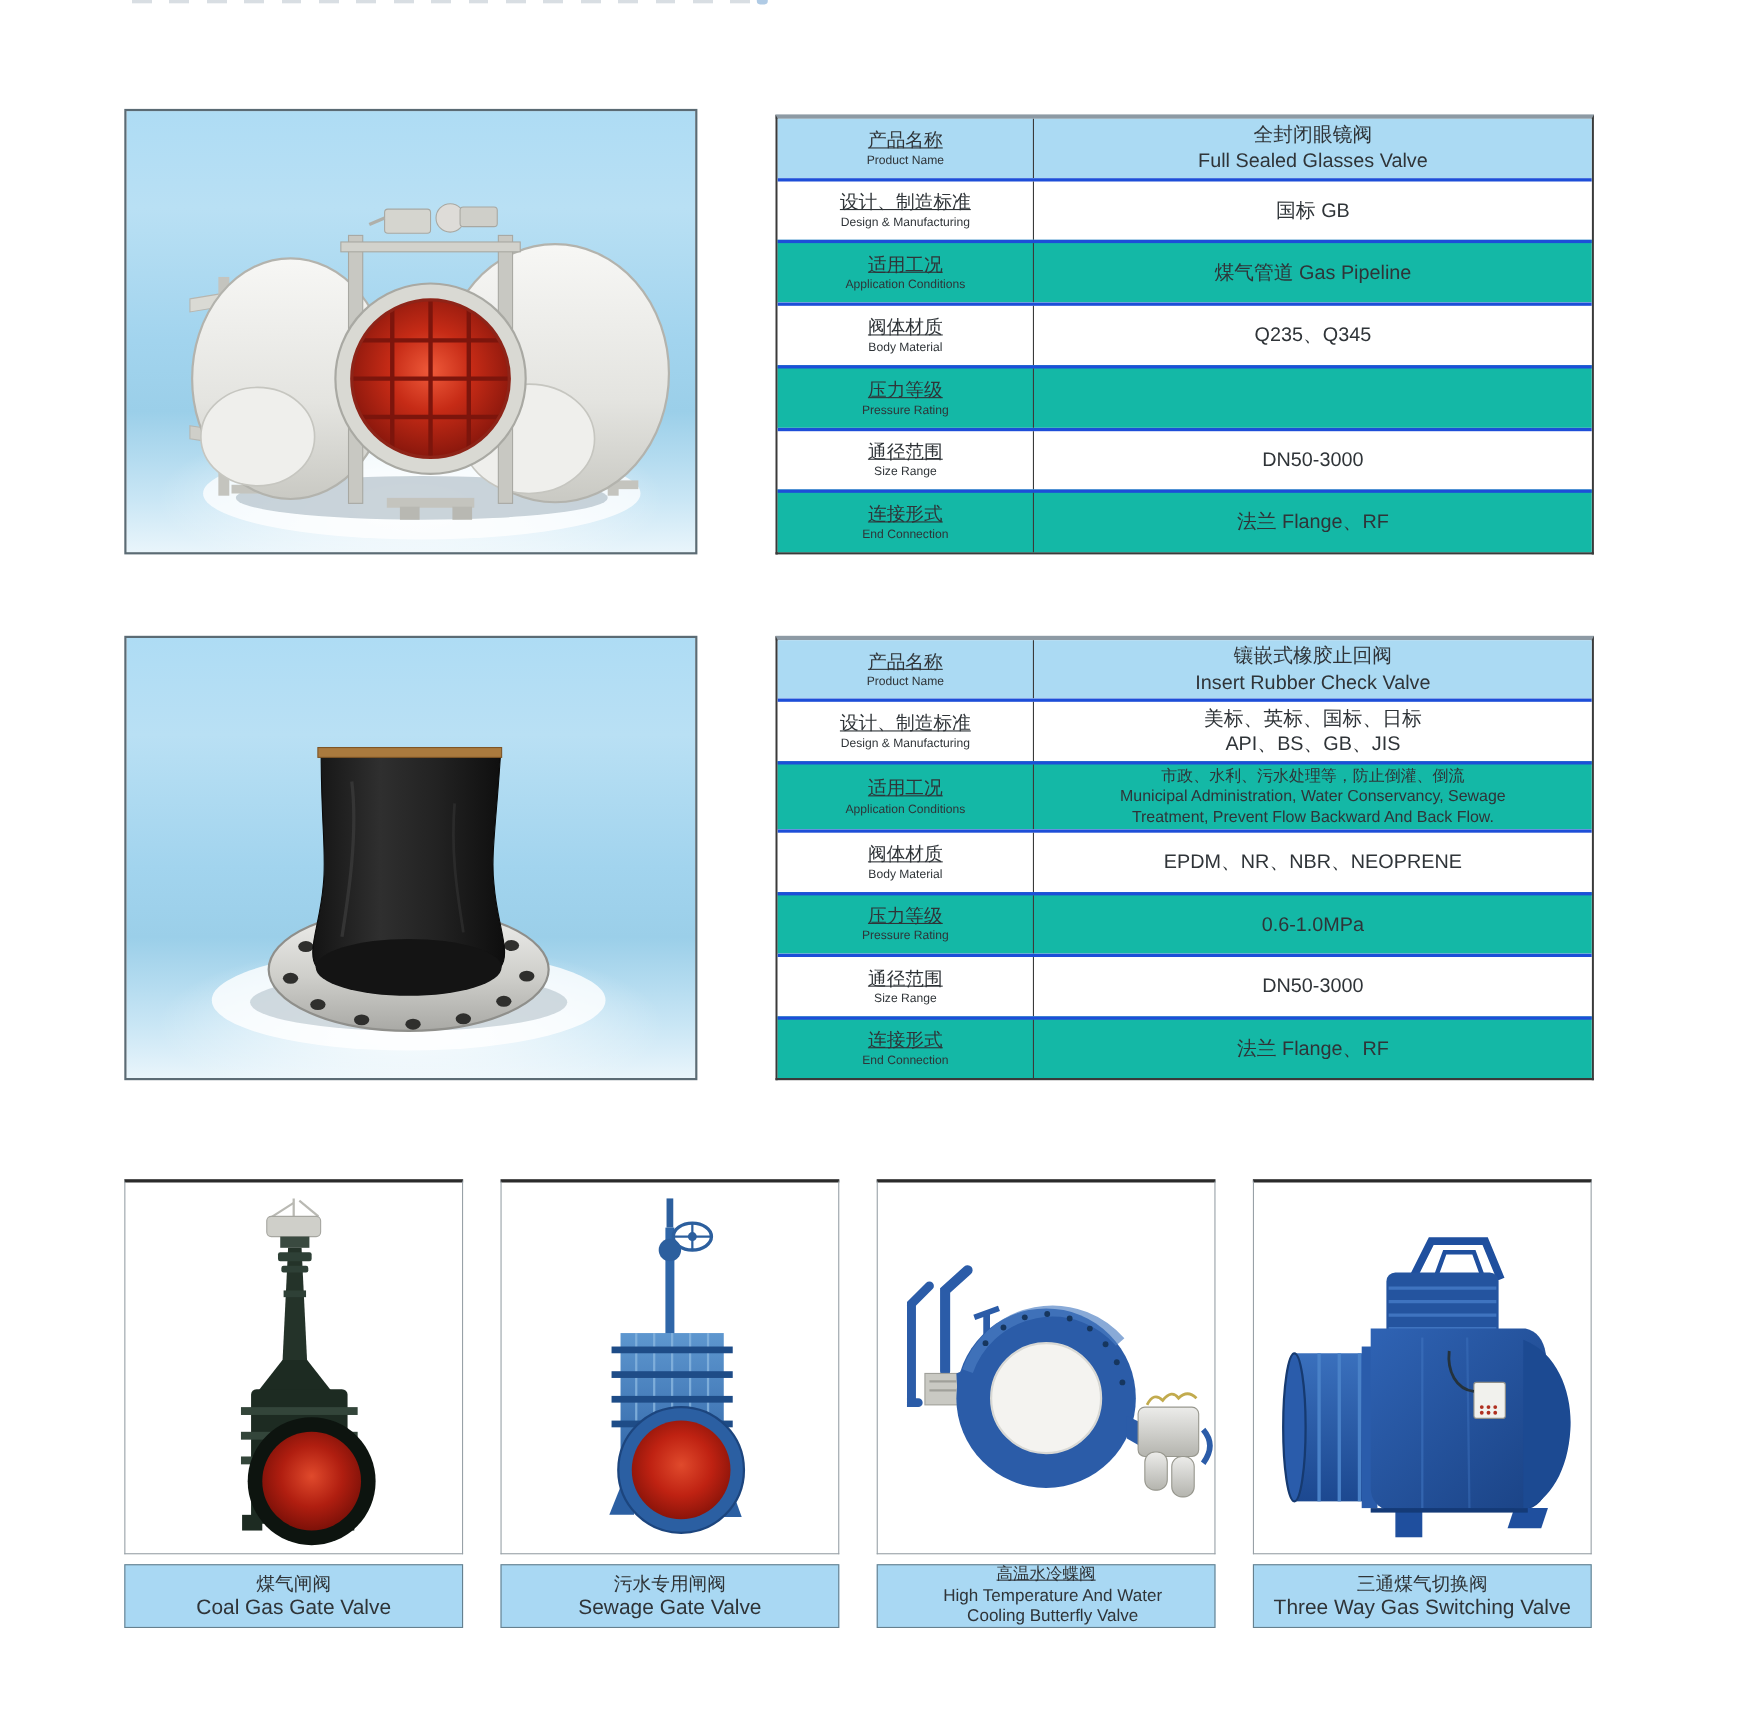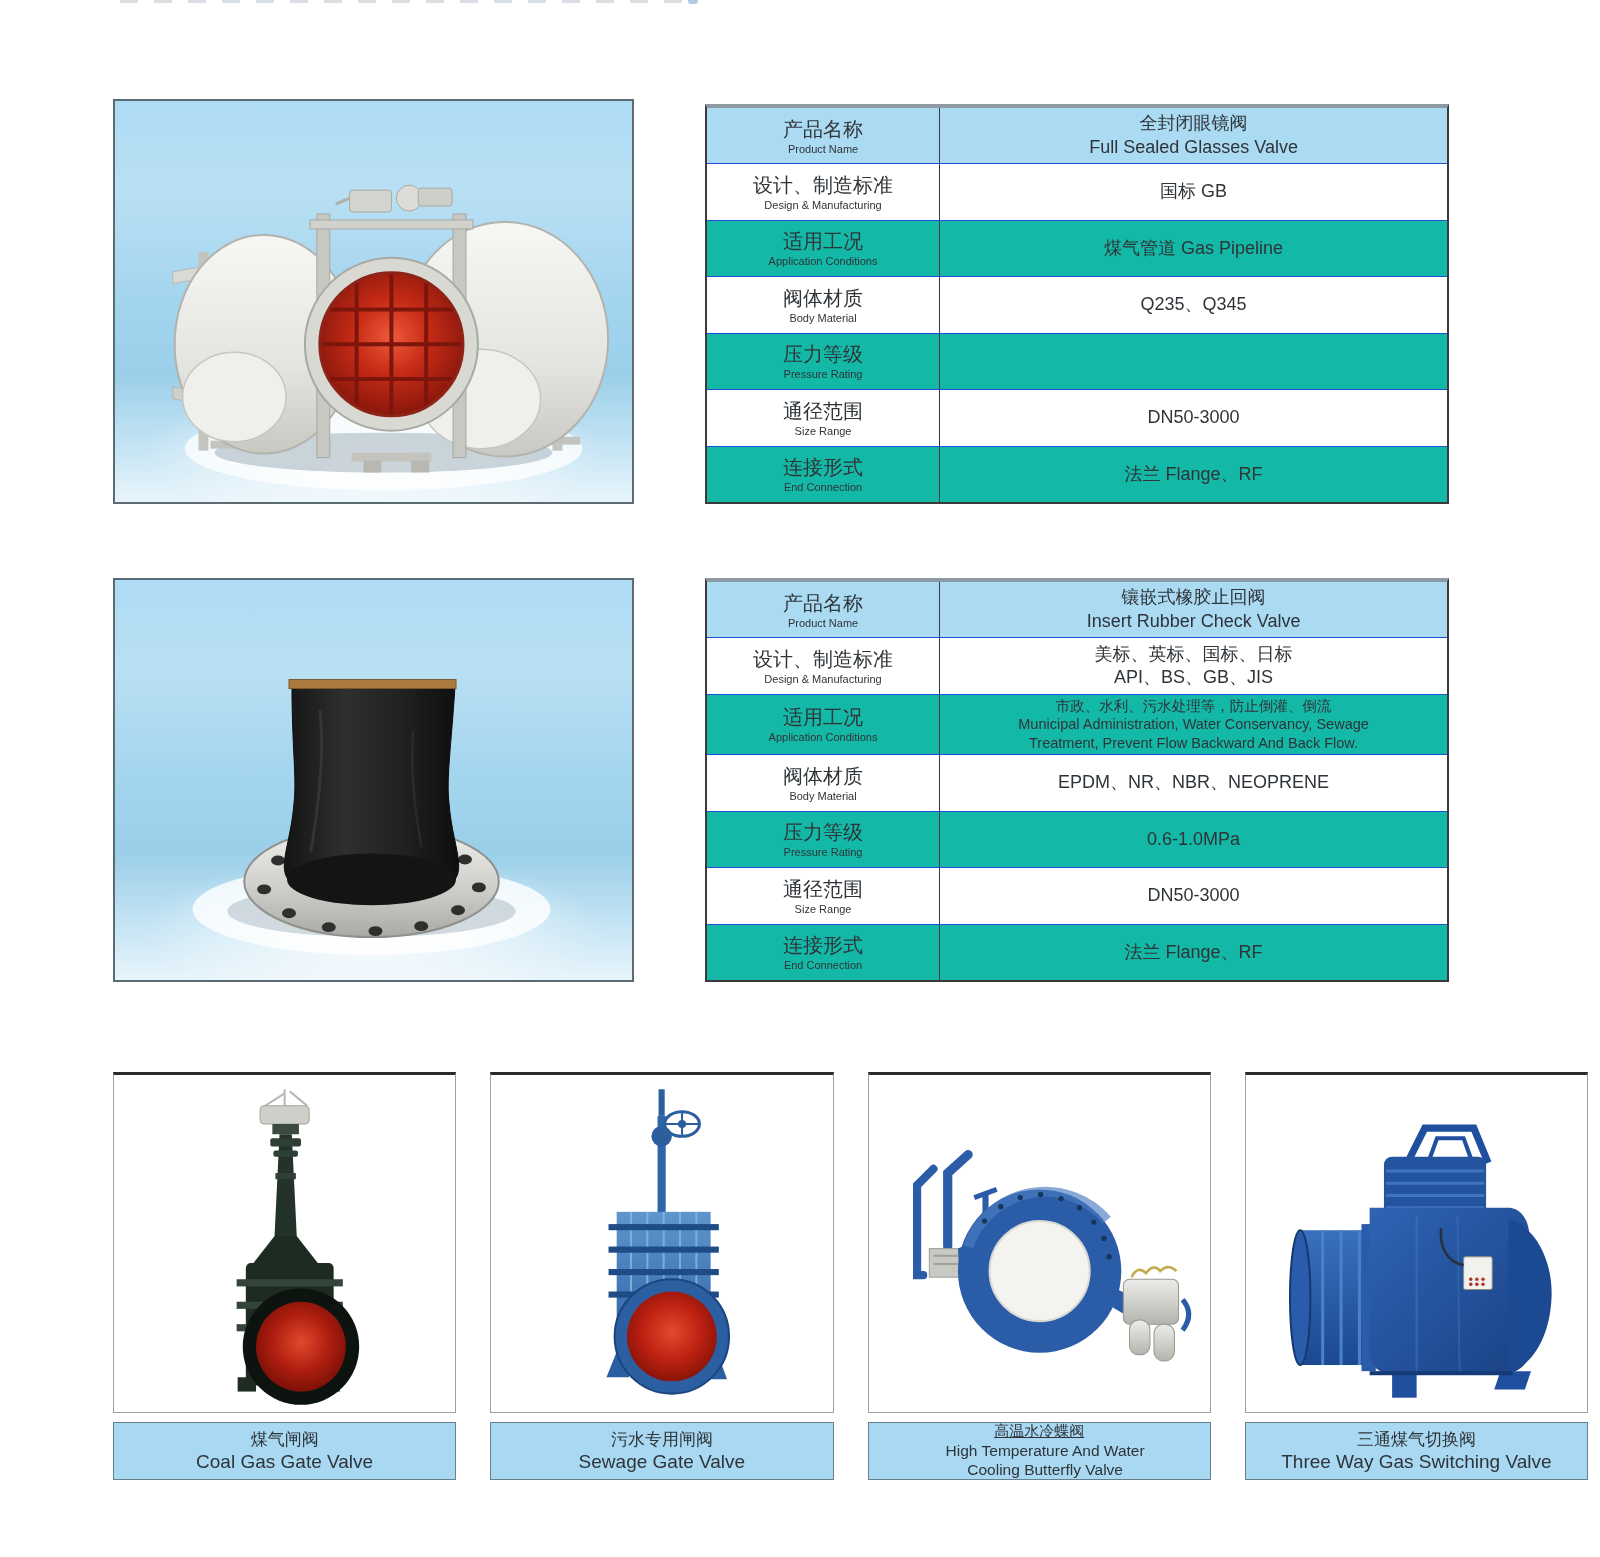--- a/index.html
+++ b/index.html
@@ -40,38 +40,38 @@
   
   .spec-table {
     position:absolute;
     border:2px solid #3a3a3a;
     border-top:4px solid #8d9aa4;
     background:#ffffff;
     display:flex; flex-direction:column;
   }
   #table1 { left:705px; top:104px; width:744px; height:400px; }
   #table2 { left:705px; top:578px; width:744px; height:404px; }
-  .spec-row { flex:1; display:flex; border-top:1px solid #1d4ed8; background:#ffffff; }
+  .spec-row { flex:1; display:flex; border-top:3px solid #1d4ed8; background:#ffffff; }
   .spec-row:first-child { border-top:none; }
   .spec-row.header { background:#abdaf3; }
   .spec-row.alt { background:#14b8a6; }
   .spec-cell {
     display:flex; flex-direction:column; justify-content:center; align-items:center;
     text-align:center; padding:2px 8px; line-height:1.3;
   }
   .spec-cell.label { width:31.5%; border-right:1px solid #3a3a3a; }
   .spec-cell.value { width:68.5%; }
-  .spec-cell.label .cn { font-size:20px; }
+  .spec-cell.label .cn { font-size:17px;text-decoration:underline; }
   .spec-cell.label .en { font-size:11px; }
   .spec-cell.value div { font-size:18px; }
   .spec-cell.value.small div { font-size:14.5px; line-height:1.28; }
 
   
   .cards {
-    position:absolute; left:113px; top:1072px; width:1475px;
+    position:absolute; left:113px; top:1072px; width:1334px;
     display:grid; grid-template-columns:repeat(4,1fr); column-gap:34px;
   }
   .card { display:flex; flex-direction:column; }
   .card-img {
     height:341px; background:#ffffff;
     border:1px solid #98a1a7; border-top:3px solid #2b2b2b;
     display:flex; align-items:center; justify-content:center;
     margin-bottom:9px; overflow:hidden;
   }
   .card-img svg { width:100%; height:100%; display:block; }

